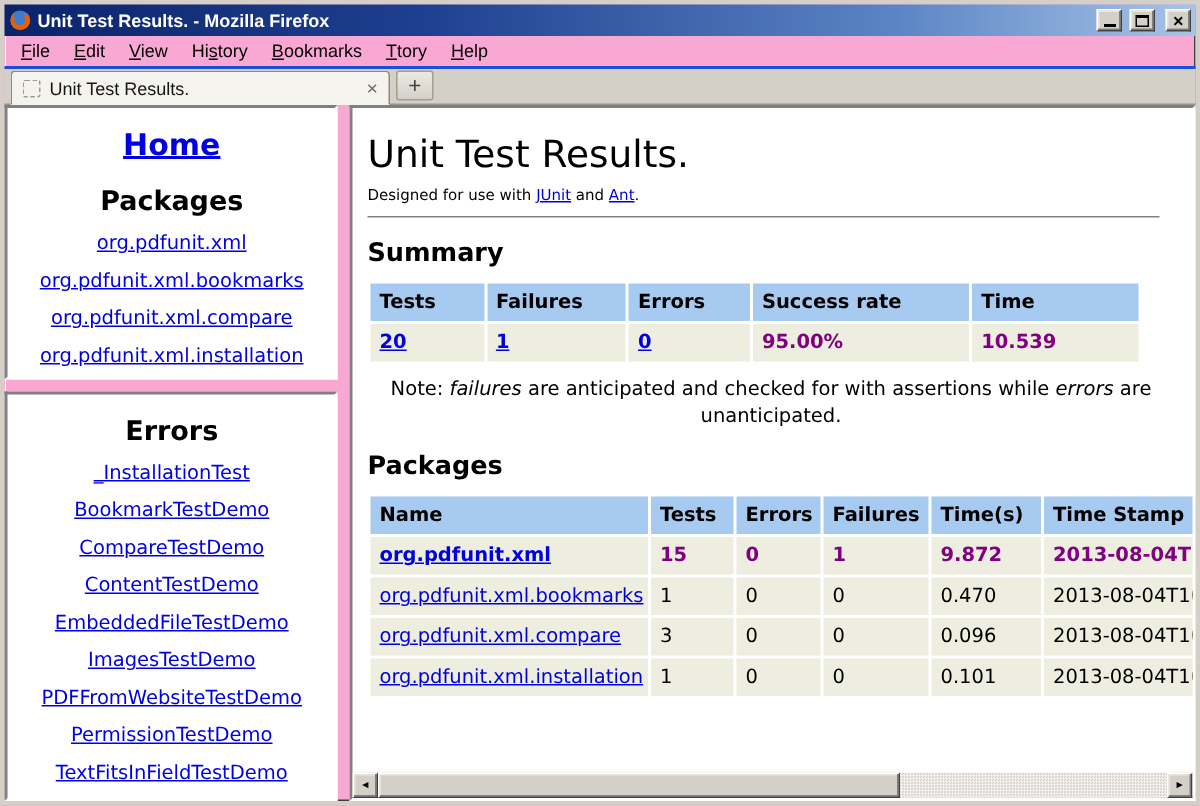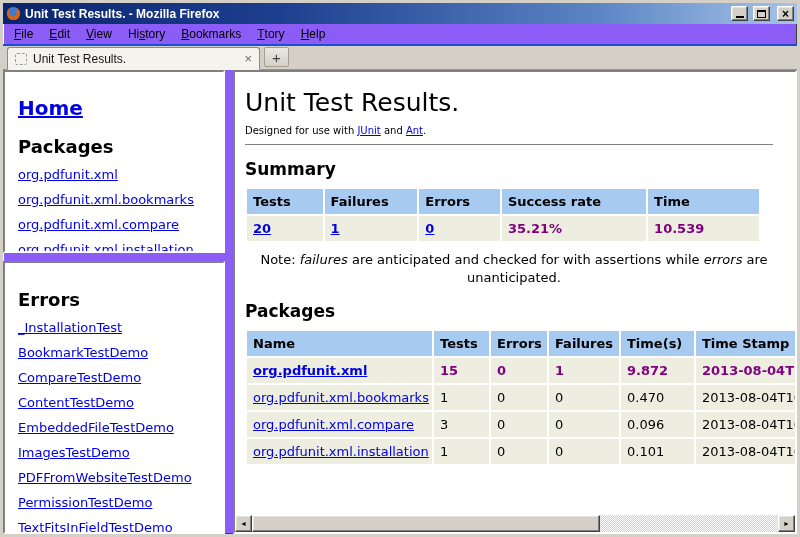--- a/index.html
+++ b/index.html
@@ -1,19 +1,19 @@
 <!DOCTYPE html>
 <html><head>
 <meta charset="utf-8">
 <style>
   * { margin:0; padding:0; box-sizing:border-box; }
   body { background:#808080; font-family:"Liberation Sans", sans-serif; }
 
   .window {
-    width:800px; height:537px; background:#8b5cf6;
+    width:800px; height:537px; background:#f9a8d4;
     border:3px solid #d4d0c8; position:relative;
     box-shadow: inset -1px -1px 0 #404040, inset 1px 1px 0 #ffffff;
   }
 
   
   .titlebar {
     height:21px; display:flex; align-items:center; gap:4px; padding:0 3px;
     background:linear-gradient(to right,#0a246a 0%,#1e3f8f 35%,#5b85c4 75%,#a8c4e8 100%);
   }
   .titlebar-title { color:#fff; font-weight:bold; font-size:12px; flex:1; white-space:nowrap; overflow:hidden; }
@@ -62,21 +62,21 @@
   .main-col { flex:1; min-width:0; }
   .main-frame { width:100%; height:100%; display:flex; flex-direction:column; }
   .main-view { flex:1; overflow:hidden; }
   .main-inner { width:740px; padding:8px 0 0 10px; font-family:"DejaVu Sans", sans-serif; color:#000; }
 
   
   a { color:#0000e0; text-decoration:underline; cursor:pointer; }
   .bold-link { font-weight:bold; }
 
   
-  .side-inner { padding:24px 12px 0 13px; font-family:"DejaVu Sans", sans-serif; }
+  .side-inner { padding:12px 12px 0 13px; font-family:"DejaVu Sans", sans-serif;text-align:center; }
   .home-link { font-size:20px; font-weight:bold; display:inline-block; }
   .side-heading { font-size:18px; font-weight:bold; color:#000; margin:16px 0 8px; }
   .sidebar-bottom .side-heading { margin-top:2px; }
   .side-link { display:block; font-size:13px; margin:10px 0; white-space:nowrap; }
 
   
   .page-title { font-size:25px; font-weight:normal; margin:8px 0 8px; }
   .designed { width:528px; text-align:left; font-size:10px; margin-bottom:8px; }
   .rule { width:528px; border:none; border-top:1px solid #808080; margin-bottom:4px; }
   .section-heading { font-size:17px; font-weight:bold; margin:14px 0 8px; }
@@ -214,21 +214,21 @@
                 <th>Tests</th>
                 <th>Failures</th>
                 <th>Errors</th>
                 <th>Success rate</th>
                 <th>Time</th>
               </tr>
               <tr>
                 <td><a class="bold-link">20</a></td>
                 <td><a class="bold-link">1</a></td>
                 <td><a class="bold-link">0</a></td>
-                <td class="fail">35.21%</td>
+                <td class="fail">95.00%</td>
                 <td class="fail">10.539</td>
               </tr>
             </tbody>
               </table>
 
             <p class="note"><span>Note: </span><i>failures</i><span> are anticipated and checked for with assertions while </span><i>errors</i><span> are unanticipated.</span></p>
 
             <div class="section-heading">Packages</div>
 
             <table class="packages-table">

